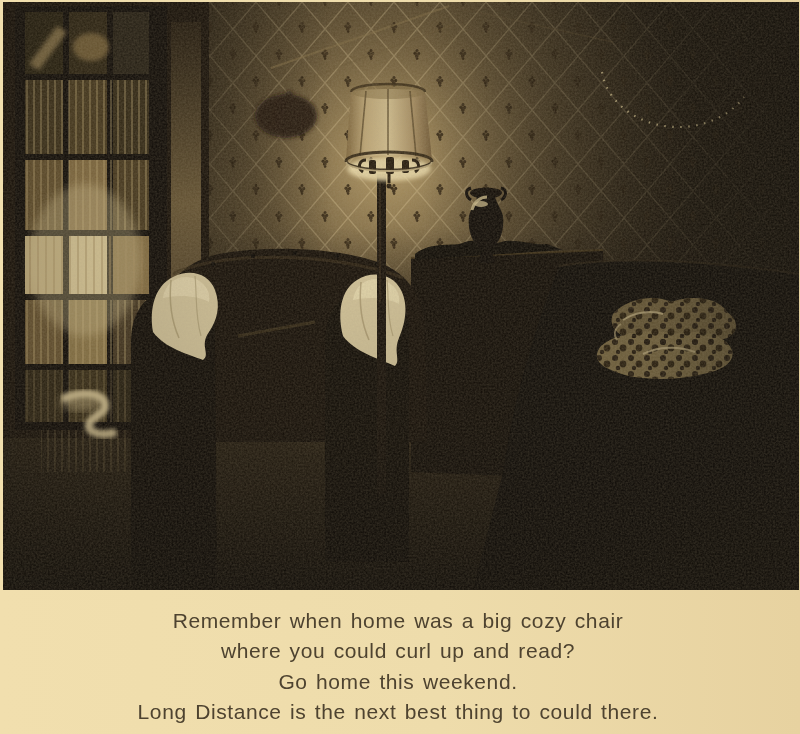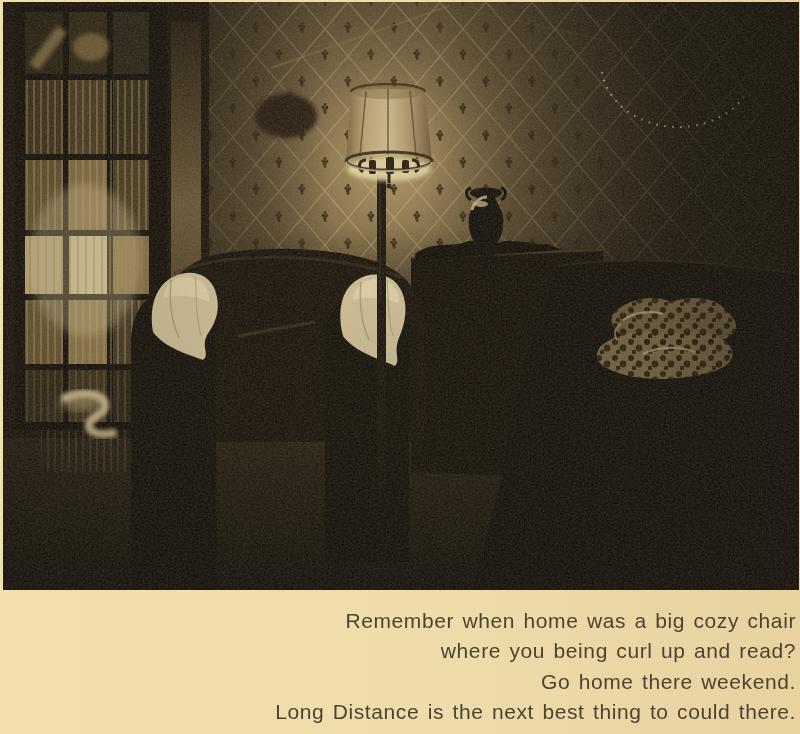--- a/index.html
+++ b/index.html
@@ -8,21 +8,21 @@
     background:linear-gradient(90deg,#f1dfae 0%,#eedcab 55%,#e7d2a0 100%);
     font-family:"Liberation Sans", sans-serif;
   }
   .photo-wrap{
     position:absolute;left:3px;top:2px;width:796px;height:588px;
     background:#1d150c;
   }
   .photo-wrap svg{display:block;width:796px;height:588px;}
   .caption{
     position:absolute;left:0;top:606px;width:796px;
-    text-align:right;
+    text-align:center;
     color:#4e4330;
     font-size:21px;
     line-height:30.4px;
     letter-spacing:0.6px;
     word-spacing:2px;
   }
 </style>
 </head>
 <body>
 
@@ -264,16 +264,16 @@
   </g>
 
   <rect x="0" y="0" width="796" height="588" fill="url(#bottomFade)"></rect>
   <rect x="0" y="0" width="796" height="588" fill="url(#vig)"></rect>
   <rect x="0" y="0" width="796" height="588" fill="#000" filter="url(#grain)" opacity="0.45"></rect>
 </svg>
 </div>
 
 <div class="caption">
   <div>Remember when home was a big cozy chair</div>
-  <div>where you being curl up and read?</div>
-  <div>Go home there weekend.</div>
+  <div>where you could curl up and read?</div>
+  <div>Go home this weekend.</div>
   <div>Long Distance is the next best thing to could there.</div>
 </div>
 
 </body></html>

